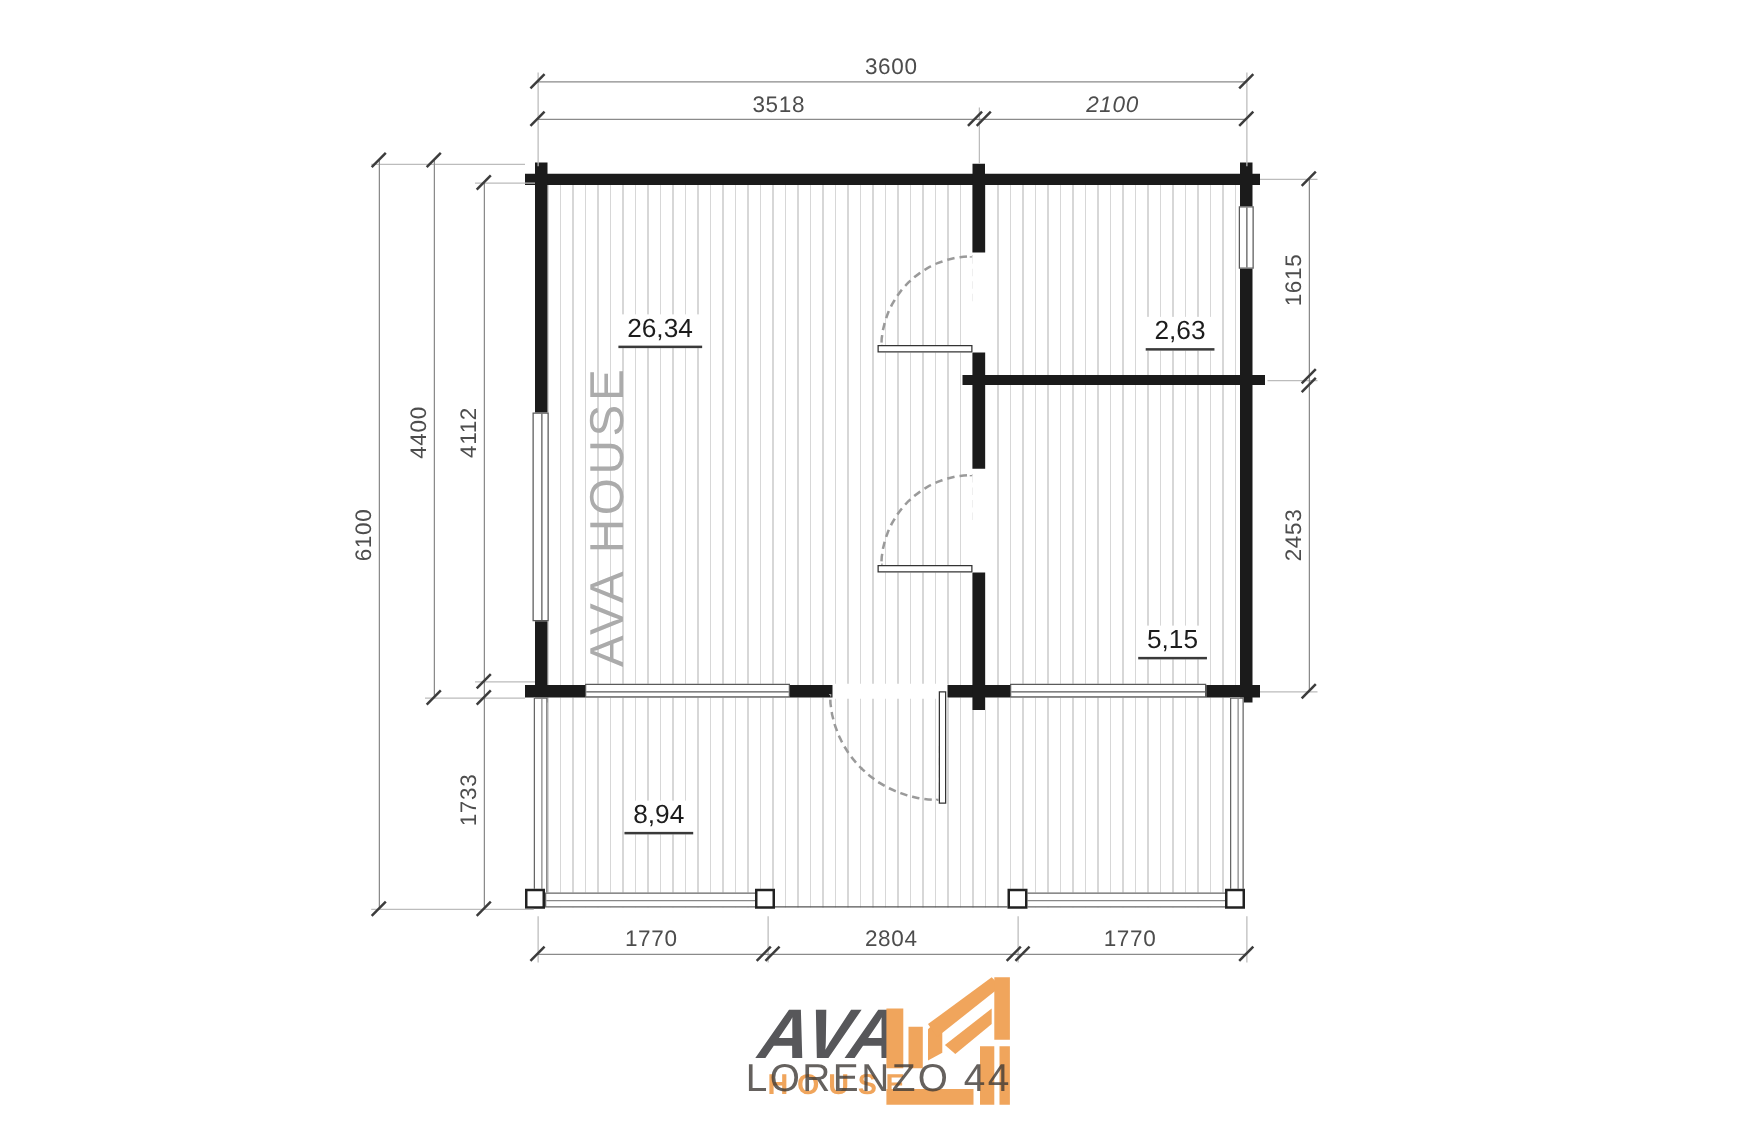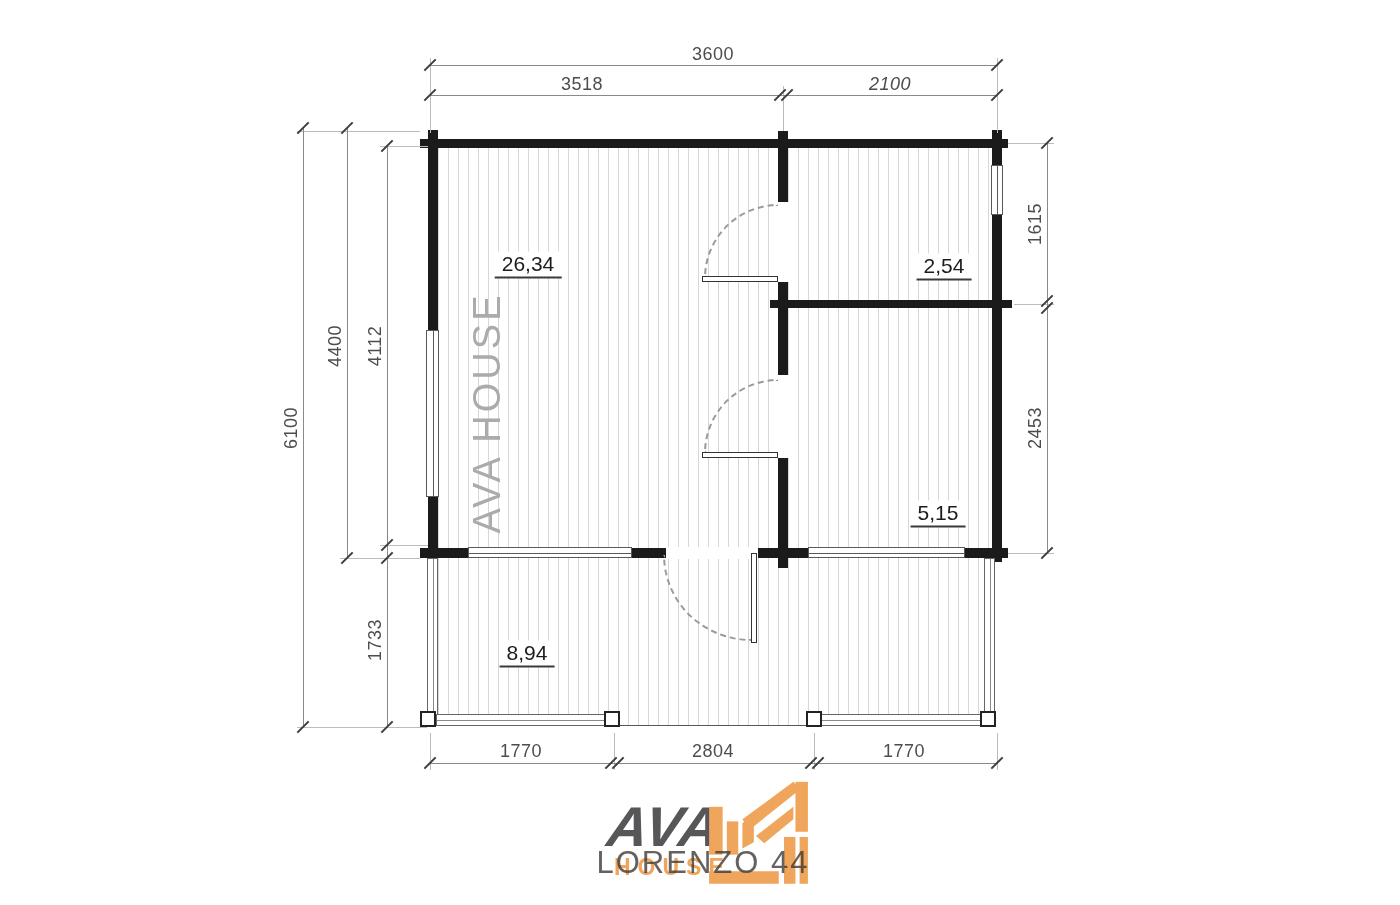--- a/index.html
+++ b/index.html
@@ -136,34 +136,34 @@
   <div class="tick" style="left:1047px;top:308px;"></div>
   <div class="tick" style="left:1047px;top:553px;"></div>
   <div class="tick" style="left:430px;top:763px;"></div>
   <div class="tick" style="left:611px;top:763px;"></div>
   <div class="tick" style="left:618px;top:763px;"></div>
   <div class="tick" style="left:811px;top:763px;"></div>
   <div class="tick" style="left:818px;top:763px;"></div>
   <div class="tick" style="left:997px;top:763px;"></div>
 
   <div class="dlabel" style="left:713px;top:54px;">3600</div>
-  <div class="dlabel" style="left:582px;top:84px;">3518</div>
+  <div class="dlabel" style="left:623px;top:84px;">3518</div>
   <div class="dlabel" style="left:890px;top:84px;font-style:italic;">2100</div>
   <div class="dlabel rot" style="left:291px;top:428px;">6100</div>
   <div class="dlabel rot" style="left:335px;top:346px;">4400</div>
   <div class="dlabel rot" style="left:375px;top:346px;">4112</div>
   <div class="dlabel rot" style="left:375px;top:640px;">1733</div>
   <div class="dlabel rot" style="left:1035px;top:224px;">1615</div>
   <div class="dlabel rot" style="left:1035px;top:428px;">2453</div>
   <div class="dlabel" style="left:521px;top:751px;">1770</div>
   <div class="dlabel" style="left:713px;top:751px;">2804</div>
   <div class="dlabel" style="left:904px;top:751px;">1770</div>
 
   <div class="area" style="left:528px;top:265px;">26,34</div>
-  <div class="area" style="left:944px;top:267px;">2,54</div>
+  <div class="area" style="left:944px;top:267px;">2,63</div>
   <div class="area" style="left:938px;top:514px;">5,15</div>
   <div class="area" style="left:527px;top:654px;">8,94</div>
 
   <div id="logo">
     <div class="brand">AVA</div>
     <div class="brandword">HOUSE</div>
     <svg width="104" height="118" viewBox="0 0 100 112">
       <g fill="#f0a55c">
         <polygon points="3,26 16,26 16,72 3,72"></polygon>
         <polygon points="20,40 31,40 31,72 20,72"></polygon>

